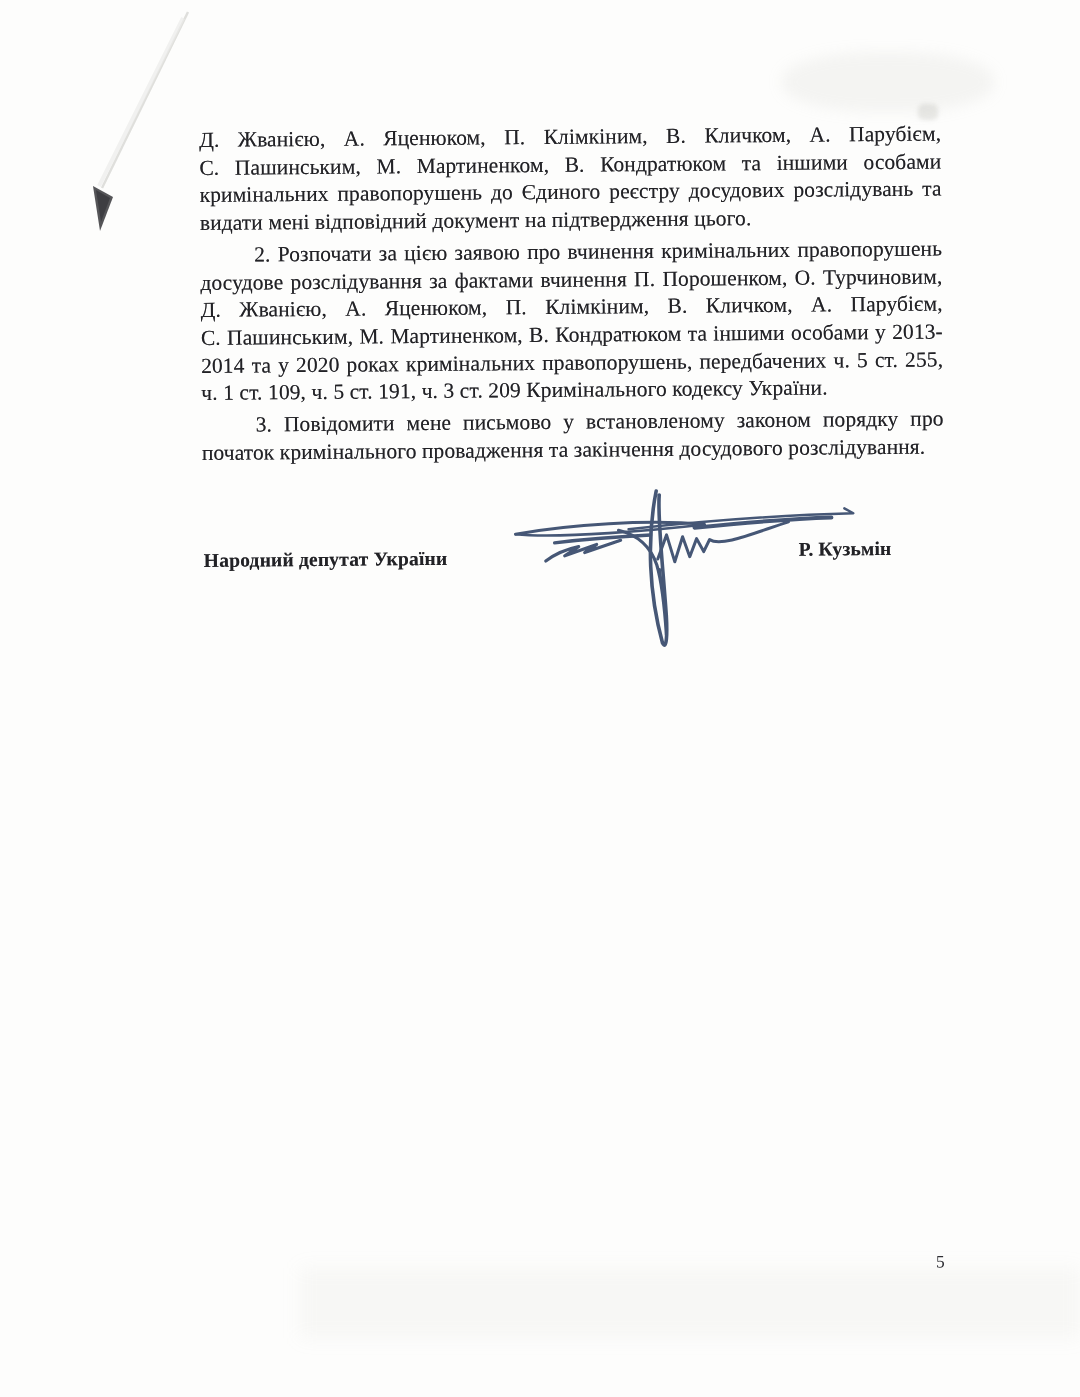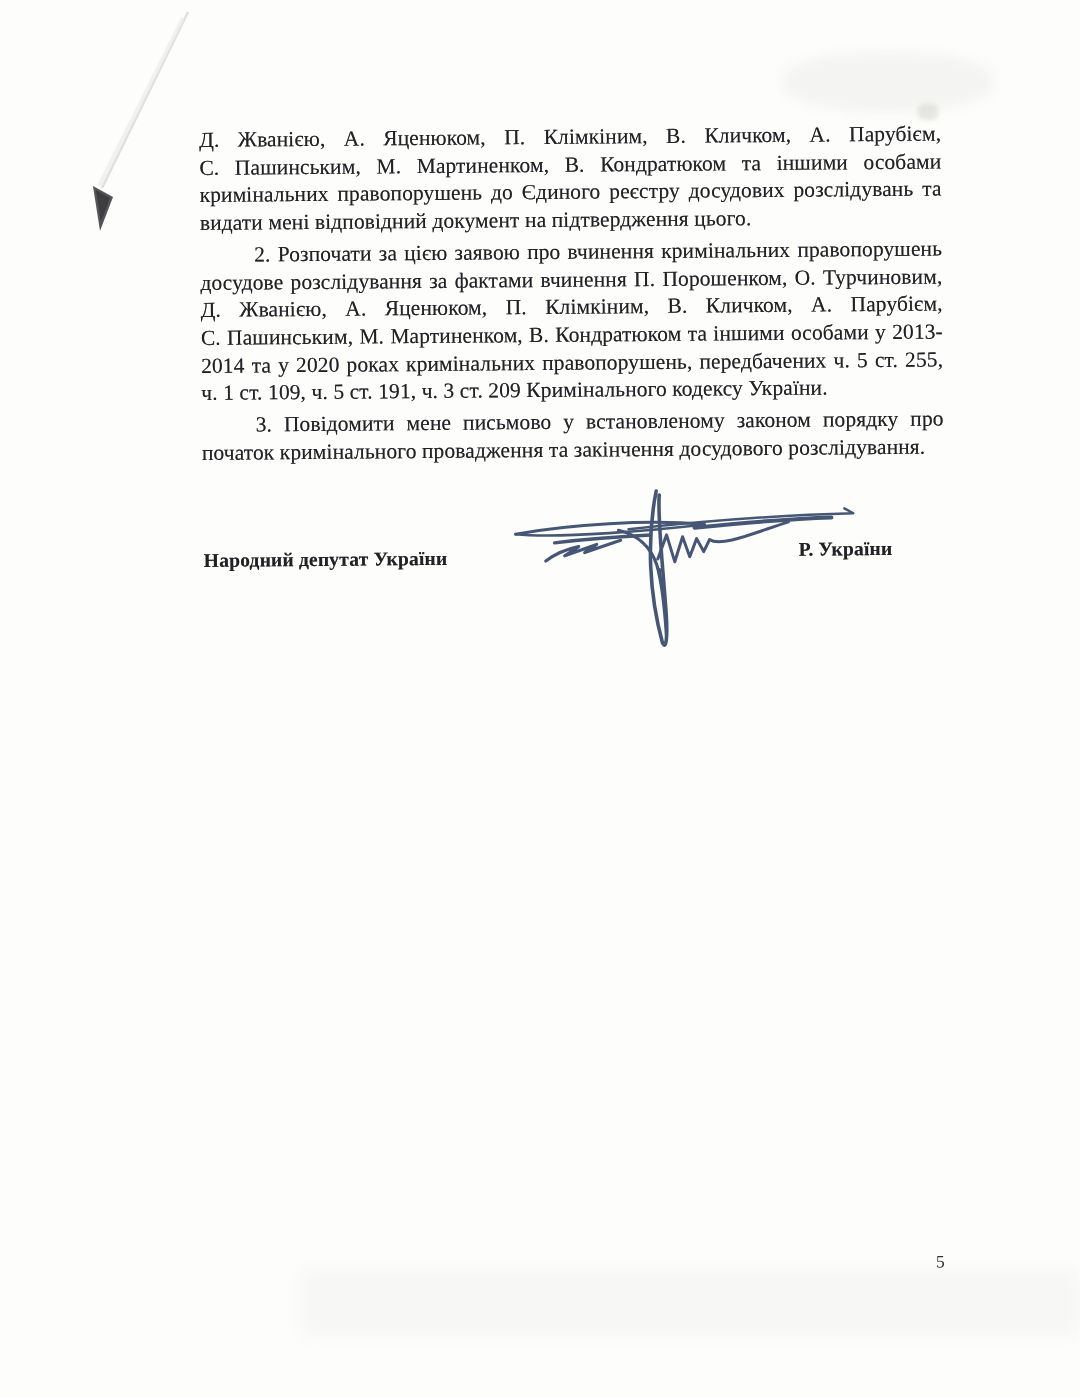--- a/index.html
+++ b/index.html
@@ -155,19 +155,19 @@
       <path d="M 658 492 C 648 540, 650 595, 663 644 C 667 652, 668 636, 667 616 C 664 566, 659 520, 661 496" stroke-width="3.6"></path>
       <path d="M 661 570 L 666 612" stroke-width="2"></path>
 
       <path d="M 620 531 C 640 536, 652 548, 658 566 C 662 580, 665 602, 667 636" stroke-width="3.2"></path>
 
       <path d="M 659 560 L 668 536 L 676 563 L 684 538 L 691 558 L 698 540 L 705 553 L 711 541 C 722 549, 755 535, 790 524" stroke-width="3"></path>
 
       <path d="M 547 561 C 558 553, 570 549, 580 547 L 566 556 L 598 545 L 586 553 L 622 541" stroke-width="3.2"></path>
     </svg>
 
-    <div class="sig-name">Р. України</div>
+    <div class="sig-name">Р. Кузьмін</div>
 
     <div class="page-number">5</div>
 
   </div>
 
 </div>
 
 </body></html>

